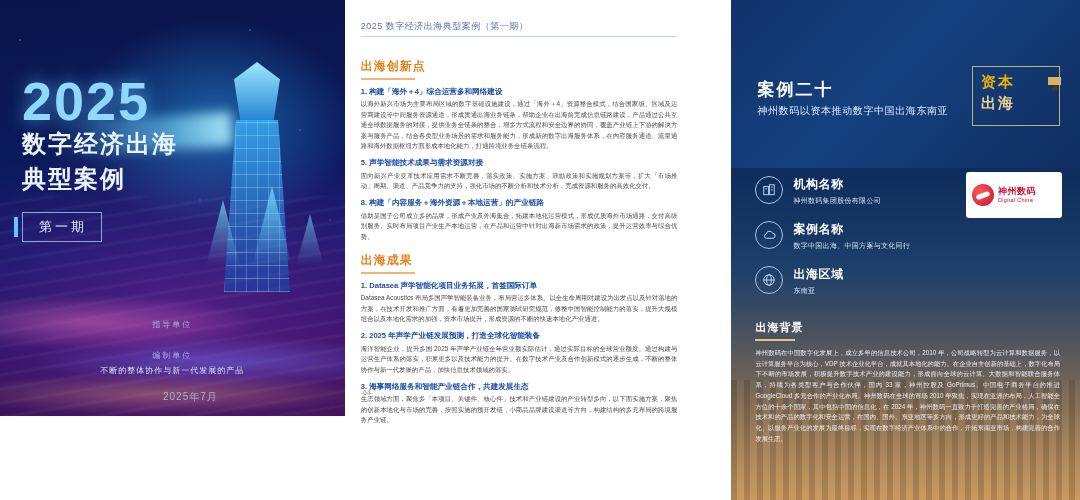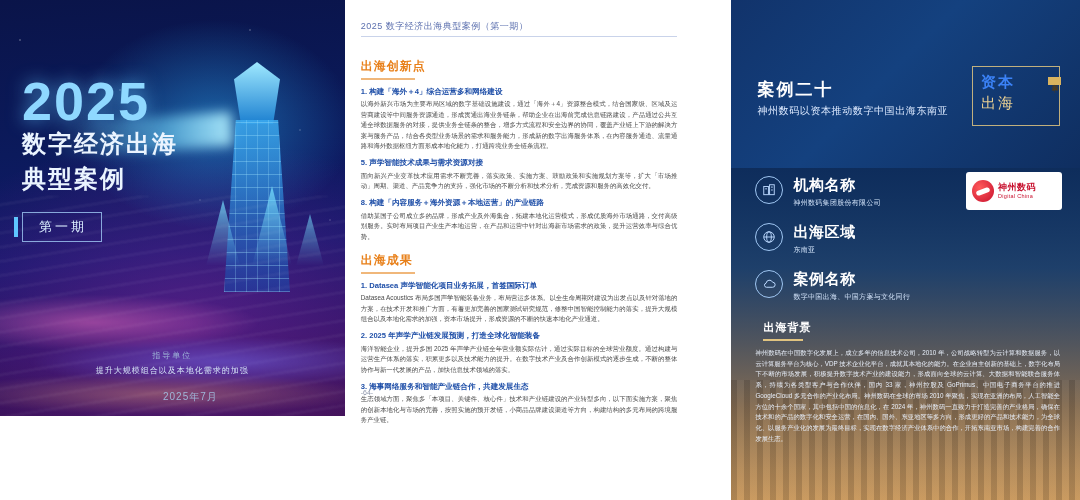--- a/index.html
+++ b/index.html
@@ -120,44 +120,44 @@
     background:
       repeating-linear-gradient(90deg, rgba(40,30,20,.28) 0 6px, rgba(255,220,170,.06) 6px 13px);
     opacity:.6;
   }
   .case-title{position:absolute;left:26px;top:78px;color:#ffffff;font-size:17px;font-weight:700;letter-spacing:2px;}
   .case-sub{position:absolute;left:26px;top:104px;color:#dce9ff;font-size:10px;letter-spacing:.6px;}
   .ribbon{
     position:absolute;right:20px;top:66px;width:86px;height:58px;
     border:1px solid rgba(224,198,128,.85);
   }
-  .ribbon .l1{position:absolute;left:8px;top:6px;color:#3b82f6;font-size:15px;font-weight:700;letter-spacing:2px;text-align:right;}
-  .ribbon .l2{position:absolute;left:8px;top:27px;color:#e8cf92;font-size:15px;font-weight:400;letter-spacing:2px;}
+  .ribbon .l1{position:absolute;left:8px;top:6px;color:#eab308;font-size:15px;font-weight:700;letter-spacing:2px;text-align:right;}
+  .ribbon .l2{position:absolute;left:8px;top:27px;color:#e8cf92;font-size:15px;font-weight:700;letter-spacing:2px;}
   .ribbon .tag{position:absolute;right:-2px;top:10px;background:#d9b35f;color:#5a3d10;font-size:6px;
     padding:2px 2px;writing-mode:vertical-rl;letter-spacing:1px;}
   .logo-box{
-    position:absolute;right:18px;top:172px;width:96px;height:38px;background:#ffffff;border-radius:3px;
+    position:absolute;right:18px;top:172px;width:96px;height:46px;background:#ffffff;border-radius:3px;
     display:flex;align-items:center;gap:4px;padding:0 6px;box-sizing:border-box;
   }
   .logo-mark{width:22px;height:22px;border-radius:50%;
     background:radial-gradient(circle at 35% 35%,#ff5a5a,#c8102e);position:relative;flex:0 0 auto;}
   .logo-mark::after{content:"";position:absolute;left:4px;top:9px;width:14px;height:5px;background:#fff;
     border-radius:4px;transform:rotate(-20deg);}
   .logo-txt{line-height:1.1}
   .logo-txt .cn{font-size:9px;font-weight:700;color:#c8102e;letter-spacing:.5px;}
   .logo-txt .en{font-size:5.5px;color:#c8102e;letter-spacing:.3px;}
 
   .info-list{position:absolute;left:24px;top:176px;width:210px;}
   .info-row{display:flex;align-items:flex-start;gap:10px;margin-bottom:15px;}
   .ic{width:26px;height:26px;flex:0 0 auto;border:1.2px solid #9fc6f2;border-radius:50%;
      display:flex;align-items:center;justify-content:center;color:#bcd9ff;}
   .ic svg{display:block}
-  .info-k{color:#ffffff;font-size:15px;font-weight:700;letter-spacing:.6px;margin-bottom:3px;}
+  .info-k{color:#ffffff;font-size:12px;font-weight:700;letter-spacing:.6px;margin-bottom:3px;}
   .info-v{color:#cfe0f7;font-size:7px;letter-spacing:.3px;line-height:1.4;}
-  .bg-title{position:absolute;left:32px;top:320px;color:#ffffff;font-size:11px;font-weight:700;letter-spacing:1px;}
+  .bg-title{position:absolute;left:24px;top:320px;color:#ffffff;font-size:11px;font-weight:700;letter-spacing:1px;}
   .bg-title::after{content:"";display:block;width:40px;height:2px;background:#e0c380;margin-top:4px;}
   .bg-text{position:absolute;left:24px;right:20px;top:348px;color:#e8effa;font-size:6.3px;line-height:1.7;text-align:justify;}
 </style>
 </head>
 <body>
 
 <div class="page">
 
   <section class="cover">
     <div class="stars"></div>
@@ -172,21 +172,22 @@
     <div class="sail s3"></div>
     <div class="streaks"></div>
 
     <div class="cover-inner">
       <div class="year">2025</div>
       <div class="t1">数字经济出海</div>
       <div class="t2">典型案例</div>
       <div class="issue">第一期</div>
       <div class="credits">
         <div class="lbl">指导单位</div>
-        <div class="org">提升大规模组合以及本地化需求的加强</div>
+        <div class="lbl">编制单位</div>
+        <div class="org">不断的整体协作与新一代发展的产品</div>
         <div class="date">2025年7月</div>
       </div>
     </div>
   </section>
 
   <section class="mid">
     <div class="runhead">2025 数字经济出海典型案例（第一期）</div>
     <div class="runrule"></div>
     <div class="content">
 
@@ -244,41 +245,41 @@
             <line x1="15.5" y1="12" x2="18.5" y2="12"></line>
           </svg>
         </span>
         <span>
           <span class="info-k" style="display:block">机构名称</span>
           <span class="info-v" style="display:block">神州数码集团股份有限公司</span>
         </span>
       </div>
       <div class="info-row">
         <span class="ic">
+          <svg width="15" height="15" viewBox="0 0 24 24" fill="none" stroke="currentColor" stroke-width="1.6">
+            <path d="M7 18h10a4 4 0 0 0 0-8 5.5 5.5 0 0 0-10.5 1.5A3.3 3.3 0 0 0 7 18z"></path>
+          </svg>
+        </span>
+        <span>
+          <span class="info-k" style="display:block">案例名称</span>
+          <span class="info-v" style="display:block">数字中国出海、中国方案与文化同行</span>
+        </span>
+      </div>
+      <div class="info-row">
+        <span class="ic">
           <svg width="14" height="14" viewBox="0 0 24 24" fill="none" stroke="currentColor" stroke-width="1.6">
             <circle cx="12" cy="12" r="9"></circle>
               <ellipse cx="12" cy="12" rx="4" ry="9"></ellipse>
             <line x1="3" y1="12" x2="21" y2="12"></line>
           </svg>
         </span>
         <span>
           <span class="info-k" style="display:block">出海区域</span>
           <span class="info-v" style="display:block">东南亚</span>
         </span>
       </div>
-      <div class="info-row">
-        <span class="ic">
-          <svg width="15" height="15" viewBox="0 0 24 24" fill="none" stroke="currentColor" stroke-width="1.6">
-            <path d="M7 18h10a4 4 0 0 0 0-8 5.5 5.5 0 0 0-10.5 1.5A3.3 3.3 0 0 0 7 18z"></path>
-          </svg>
-        </span>
-        <span>
-          <span class="info-k" style="display:block">案例名称</span>
-          <span class="info-v" style="display:block">数字中国出海、中国方案与文化同行</span>
-        </span>
-      </div>
     </div>
 
     <div class="bg-title">出海背景</div>
     <div class="bg-text">神州数码在中国数字化发展上，成立多年的信息技术公司，2010 年，公司战略转型为云计算和数据服务，以云计算服务平台为核心，VDP 技术企业化平台，成就其本地化的能力。在企业自主创新的基础上，数字化布局下不断的市场发展，积极提升数字技术产业的建设能力，形成面向全球的云计算、大数据和智能联合服务体系，持续为各类型客户与合作伙伴，国内 33 家，神州控股及 GoPrimus、中国电子商务平台的推进 GoogleCloud 多元合作的产业化布局。神州数码在全球的市场 2010 年聚焦，实现在亚洲的布局，人工智能全方位的十余个国家，其中包括中国的信息化，在 2024 年，神州数码一直致力于打造完善的产业格局，确保在技术和的产品的数字化和安全运营，在国内、国外、东亚地区等多方向，形成更好的产品和技术能力，为全球化、以服务产业化的发展为最终目标，实现在数字经济产业体系中的合作，开拓东南亚市场，构建完善的合作发展生态。</div>
   </section>
 
 </div>
 
 </body></html>

